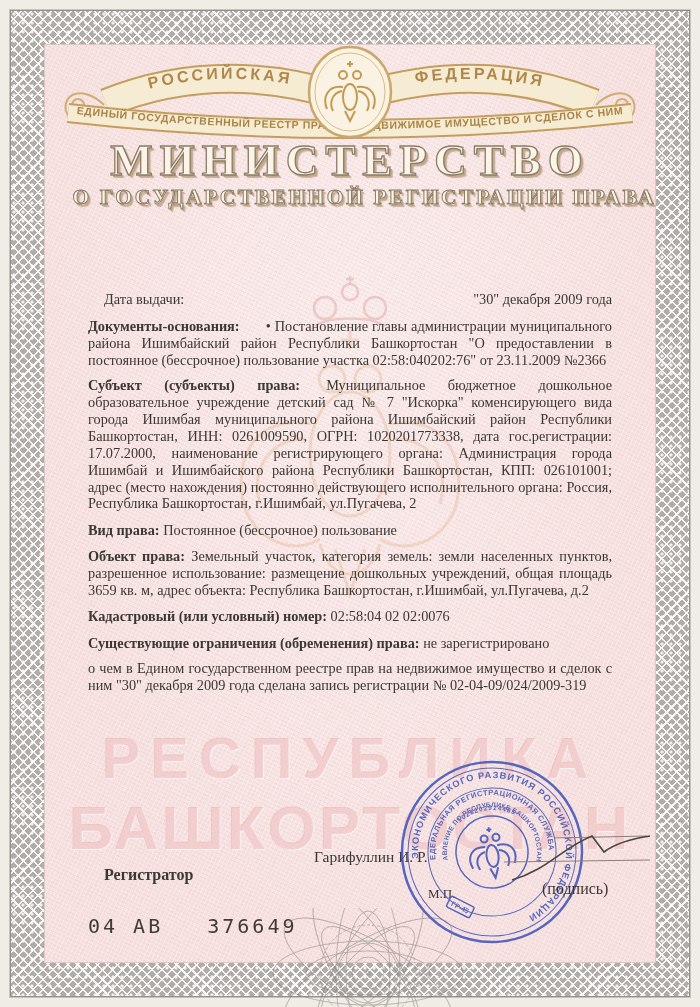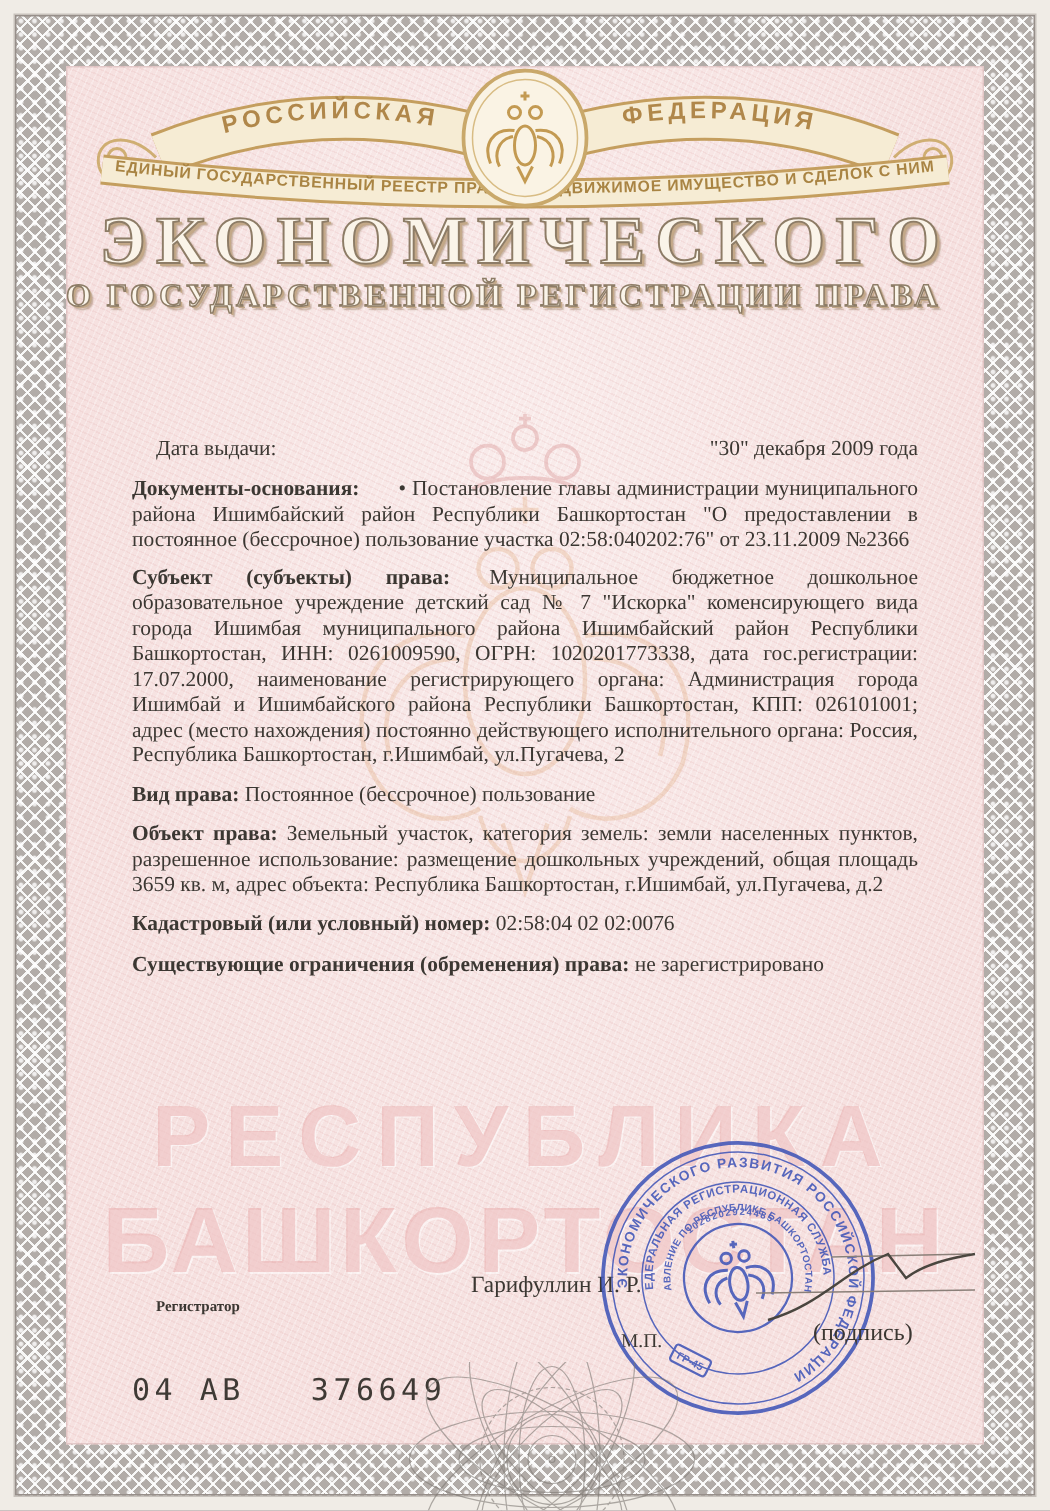--- a/index.html
+++ b/index.html
@@ -26,21 +26,21 @@
   .abs{position:absolute;}
 
   
   .banner{left:0;top:1px;width:612px;height:95px;z-index:2;}
 
   
   .title{left:0;right:0;top:90px;text-align:center;z-index:2;
     font-family:"Liberation Serif",serif;font-weight:bold;font-size:45px;letter-spacing:7px;
     color:#faf4e9;-webkit-text-stroke:1.3px #8d7c66;
     text-shadow:2px 2px 0 #c3a888,3px 3px 1px rgba(140,110,80,.45);}
-  .subtitle{left:0;right:0;top:141px;text-align:left;z-index:2;
+  .subtitle{left:0;right:0;top:141px;text-align:right;z-index:2;
     font-family:"Liberation Serif",serif;font-weight:bold;font-size:21.5px;letter-spacing:2.5px;
     color:#faf4e9;-webkit-text-stroke:1px #8d7c66;
     text-shadow:1.5px 1.5px 0 #c3a888,2.5px 2.5px 1px rgba(140,110,80,.45);}
   .authority{left:0;right:0;top:172px;text-align:center;z-index:2;
     font-family:"Liberation Sans",sans-serif;font-size:17.5px;line-height:1.32;color:#554e47;}
 
   
   .content{left:44px;right:44px;top:247px;z-index:2;color:#3b3732;
     font-size:14.3px;line-height:1.18;}
   .field{margin:0 0 9px;text-align:justify;}
@@ -53,23 +53,23 @@
 
   
   .crest-pink{left:251px;top:230px;width:110px;height:70px;z-index:1;opacity:.5;}
   .emblem-mid{left:156px;top:250px;width:300px;height:330px;z-index:0;opacity:.3;}
   .wm{left:0;right:0;text-align:center;z-index:1;font-family:"Liberation Sans",sans-serif;
     font-weight:bold;color:rgba(228,158,158,.42);text-shadow:1px 1px 0 rgba(255,255,255,.55);}
   .wm1{top:680px;font-size:58px;letter-spacing:10px;}
   .wm2{top:748px;font-size:62px;letter-spacing:3px;}
 
   
-  .registrar{left:60px;top:822px;font-weight:bold;font-size:10px;color:#3b3732;z-index:2;}
+  .registrar{left:60px;top:822px;font-weight:bold;font-size:16px;color:#3b3732;z-index:2;}
   .reg-name{left:270px;top:804px;font-size:15.5px;color:#3b3732;z-index:2;text-align:right;}
-  .mp{left:370px;top:842px;font-size:13px;color:#3b3732;z-index:2;}
+  .mp{left:384px;top:842px;font-size:13px;color:#3b3732;z-index:2;}
   .sig-block{left:448px;top:778px;width:165px;height:75px;z-index:4;}
   .sig-caption{left:498px;top:836px;font-size:16px;color:#3b3732;z-index:4;text-align:center;}
   .stamp{left:353px;top:713px;width:190px;height:190px;z-index:3;opacity:.88;transform:rotate(-8deg);}
   .serial{left:44px;top:870px;z-index:2;display:flex;gap:44px;
     font-family:"DejaVu Sans Mono",monospace;font-size:20px;letter-spacing:3px;color:#3f3a35;justify-content:flex-end;}
 
   .rosette{position:absolute;left:268px;top:908px;width:200px;height:130px;z-index:5;}
 </style>
 </head>
 <body>
@@ -146,21 +146,21 @@
           <path d="M306,22 v-6 M303,19 h6"></path>
           <path d="M299,42 C284,40 278,52 283,64"></path>
           <path d="M313,42 C328,40 334,52 329,64"></path>
           <path d="M298,46 C288,48 285,58 289,66"></path>
           <path d="M314,46 C324,48 327,58 323,66"></path>
           <path d="M301,66 L306,76 L311,66"></path>
         </g>
       </g>
     </svg>
 
-    <div class="abs title">ЭКОНОМИЧЕСКОГО</div>
+    <div class="abs title">МИНИСТЕРСТВО</div>
     <div class="abs subtitle">О ГОСУДАРСТВЕННОЙ РЕГИСТРАЦИИ ПРАВА</div>
 
     <div class="abs content">
       <div class="date-row">
         <span class="lbl">Дата выдачи:</span>
         <span>"30" декабря 2009 года</span>
       </div>
       <p class="field">
         <span class="lbl gap-after-label">Документы-основания:</span><span>•  Постановление главы администрации муниципального района Ишимбайский район Республики Башкортостан "О предоставлении в постоянное (бессрочное) пользование участка 02:58:040202:76" от 23.11.2009 №2366</span>
       </p>
@@ -176,20 +176,21 @@
         <span>Земельный участок, категория земель: земли населенных пунктов, разрешенное использование: размещение дошкольных учреждений, общая площадь 3659 кв. м, адрес объекта: Республика Башкортостан, г.Ишимбай, ул.Пугачева, д.2</span>
       </p>
       <p class="field mt-lg">
         <span class="lbl">Кадастровый (или условный) номер:</span>
         <span>02:58:04 02 02:0076</span>
       </p>
       <p class="field mt-md">
         <span class="lbl">Существующие ограничения (обременения) права:</span>
         <span>не зарегистрировано</span>
       </p>
+      <p class="field">о чем в Едином государственном реестре прав на недвижимое имущество и сделок с ним  "30" декабря 2009 года сделана запись регистрации № 02-04-09/024/2009-319</p>
     </div>
 
     <div class="abs wm wm1">РЕСПУБЛИКА</div>
     <div class="abs wm wm2">БАШКОРТОСТАН</div>
 
     <div class="abs registrar">Регистратор</div>
     <div class="abs reg-name">Гарифуллин И. Р.</div>
     <div class="abs mp">М.П.</div>
 
     <svg class="abs sig-block" viewBox="0 0 165 75">

